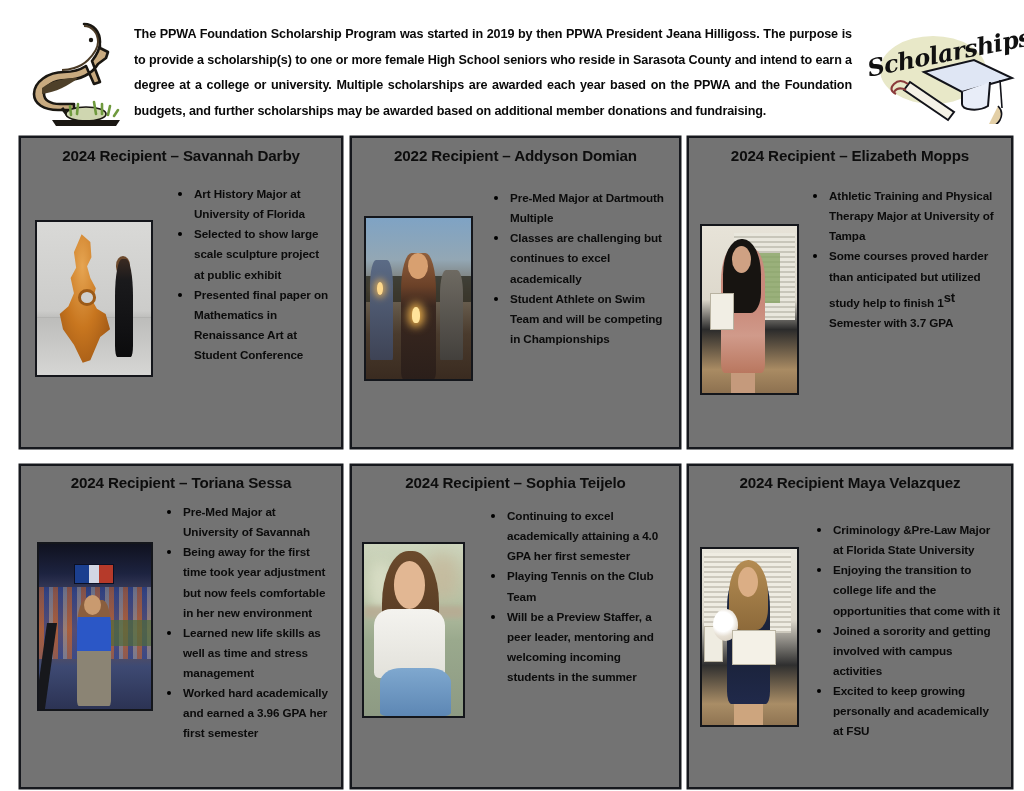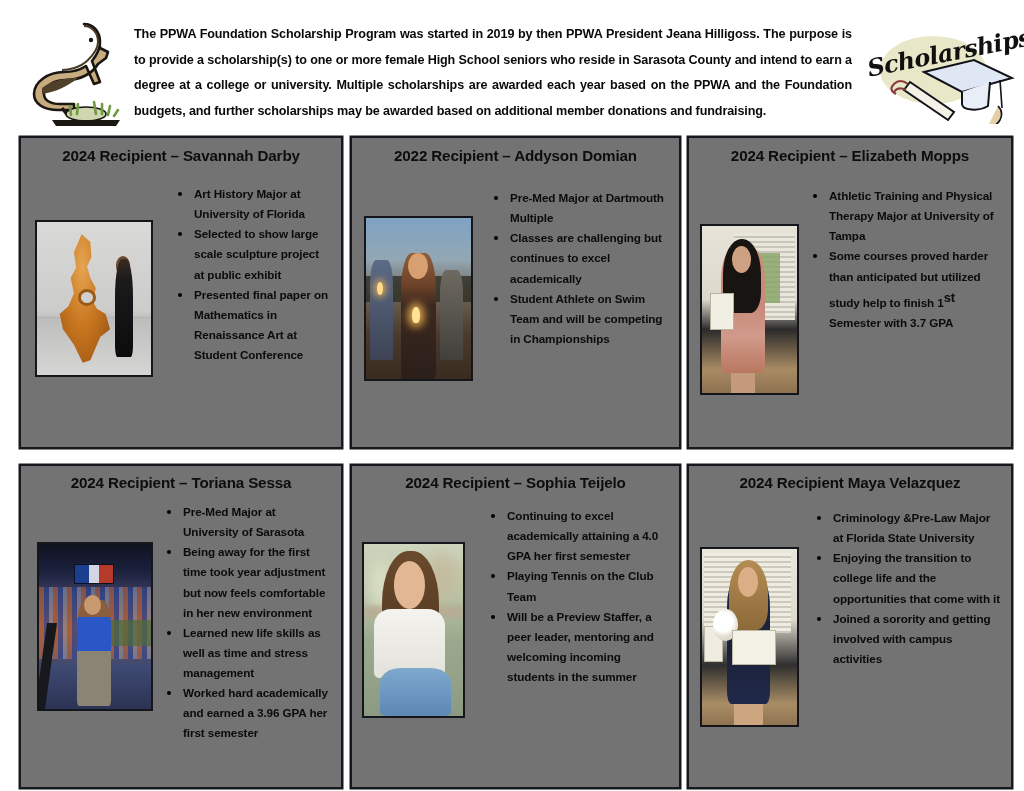--- a/index.html
+++ b/index.html
@@ -105,21 +105,21 @@
   #card-3 .photo  { left:11px; top:52px; width:99px; height:171px; }
   #card-3 .bullets{ left:122px; top:14px; width:185px; }
 
   #card-4 .photo  { left:16px; top:42px; width:116px; height:169px; }
   #card-4 .bullets{ left:144px; top:2px; width:163px; }
 
   #card-5 .photo  { left:10px; top:42px; width:103px; height:176px; }
   #card-5 .bullets{ left:137px; top:6px; width:175px; }
 
   #card-6 .photo  { left:11px; top:47px; width:99px; height:180px; }
-  #card-6 .bullets{ left:126px; top:8px; width:185px; }
+  #card-6 .bullets{ left:126px; top:20px; width:185px; }
 
   
   .ph { position:absolute; inset:0; }
 
   
   .ph-gallery { background:linear-gradient(180deg,#d9d9d7 0%,#ccccca 58%,#bdbdbb 63%,#d6d6d4 100%); }
   .ph-gallery .wallline { position:absolute; left:0; right:0; top:62%; height:1px; background:#b3b3b1; }
   .ph-gallery .sculpt {
     position:absolute; left:18%; top:8%; width:48%; height:84%;
     background:radial-gradient(ellipse at 45% 25%, #e6a552 0%, #c8761f 45%, #8d4a10 100%);
@@ -327,21 +327,21 @@
         <div class="ph ph-stadium">
           <div class="board"></div>
             <div class="crowd"></div>
             <div class="field"></div>
           <div class="girl"></div>
             <div class="gface"></div>
             <div class="rail"></div>
         </div>
       </div>
       <ul class="bullets">
-          <li>Pre-Med Major at University of Sarasota</li>
+          <li>Pre-Med Major at University of Savannah</li>
           <li>Being away for the first time took year adjustment but now feels comfortable in her new environment</li>
           <li>Learned new life skills as well as time and stress management</li>
           <li>Worked hard academically and earned a 3.96 GPA her first semester</li>
         </ul>
     </div>
   </div>
 
   <div class="card r2 c2" id="card-5">
     <div class="card-title">2024 Recipient – Sophia Teijelo</div>
     <div class="card-body">
@@ -376,17 +376,18 @@
             <div class="face"></div>
           <div class="cert2"></div>
             <div class="flowers"></div>
             <div class="cert"></div>
         </div>
       </div>
       <ul class="bullets">
           <li>Criminology &amp;Pre-Law Major at Florida State University</li>
           <li>Enjoying the transition to college life and the opportunities that come with it</li>
           <li>Joined a sorority and getting involved with campus activities</li>
+          <li>Excited to keep growing personally and academically at FSU</li>
         </ul>
     </div>
   </div>
 
 </div>
 
 </body></html>

